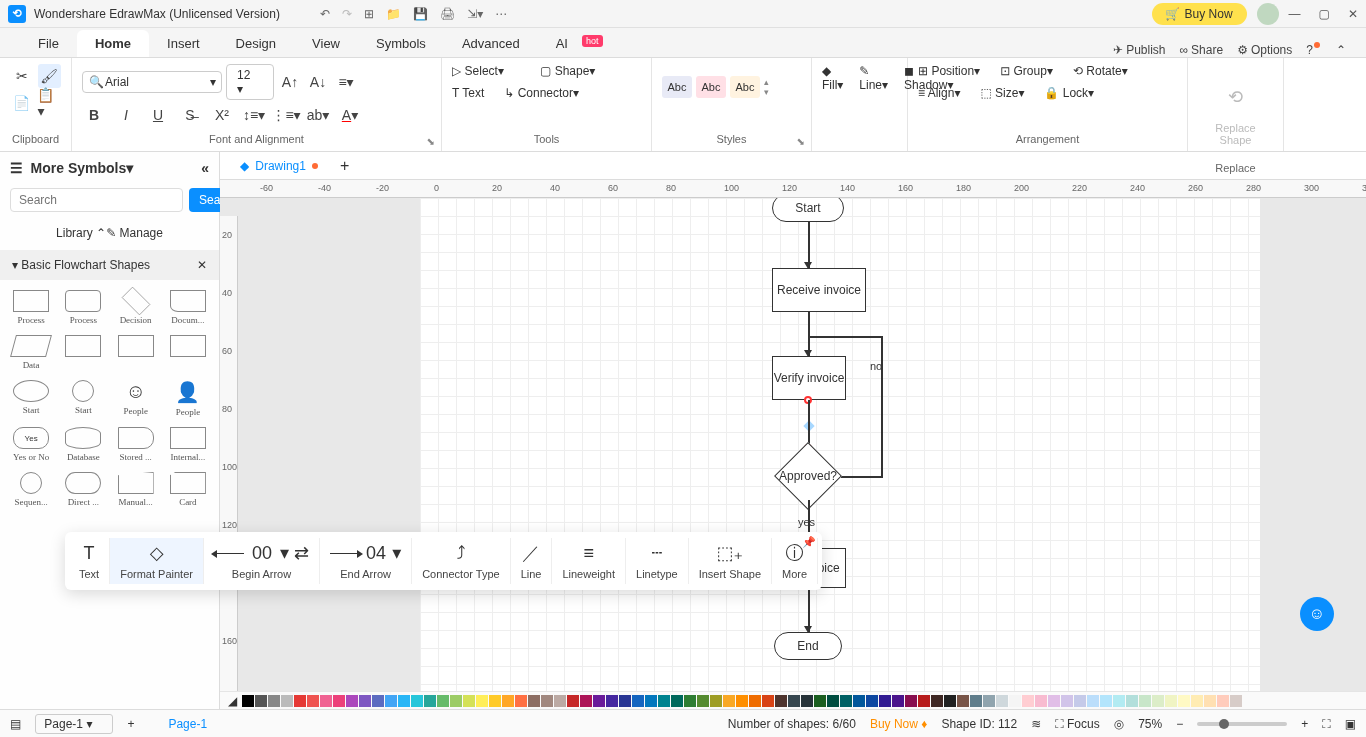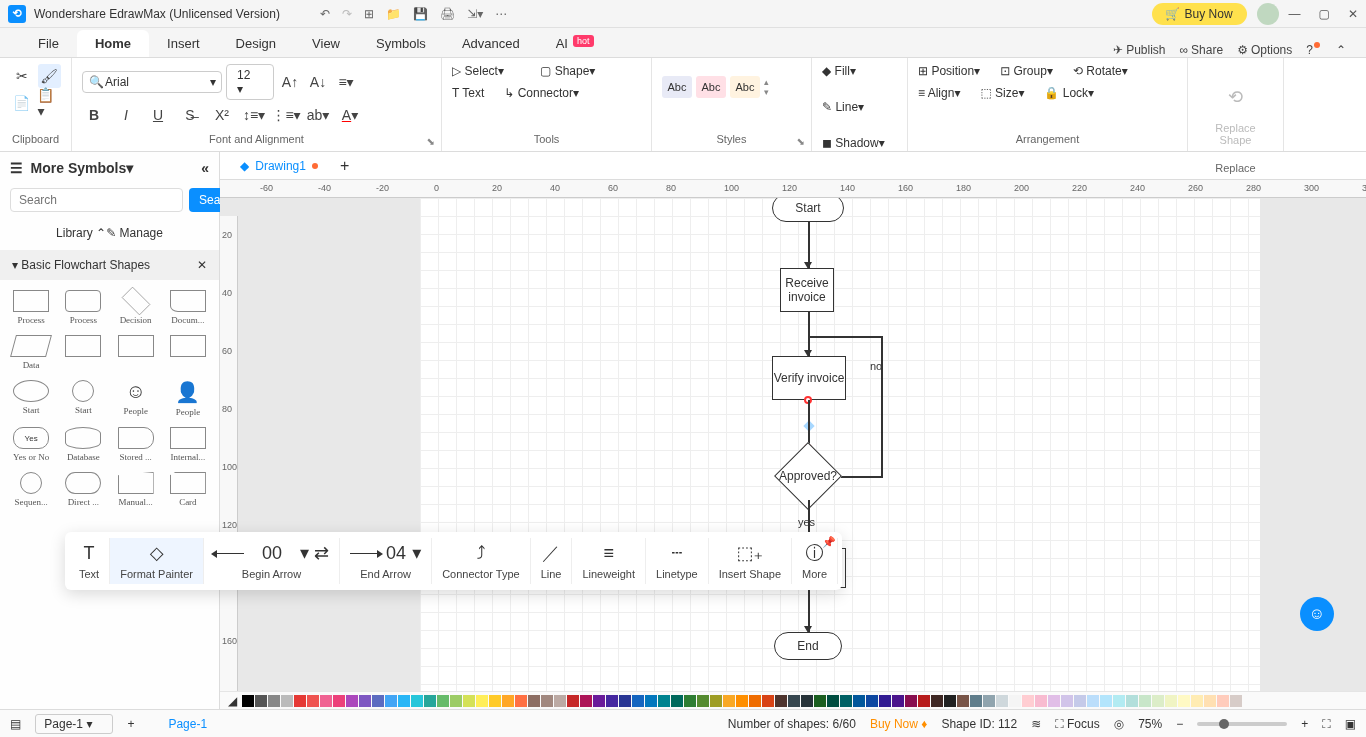--- a/index.html
+++ b/index.html
@@ -13,21 +13,21 @@
 .titlebar .qat span { cursor: pointer; }
 .titlebar .spacer { flex: 1; }
 .buy { background: #ffe14d; border-radius: 14px; padding: 4px 14px; font-size: 12px; display: flex; align-items: center; gap: 4px; }
 .avatar { width: 22px; height: 22px; border-radius: 50%; background: #c0d8c0; margin: 0 10px; }
 .winbtn { display: flex; gap: 18px; color: #555; }
 
 
 .menutabs { height: 30px; display: flex; align-items: flex-end; background: #f5f5f5; padding-left: 20px; border-bottom: 1px solid #dcdcdc; }
 .menutabs .tab { padding: 6px 18px; font-size: 13px; cursor: pointer; position: relative; }
 .menutabs .tab.active { background: #fff; border-radius: 6px 6px 0 0; font-weight: 600; }
-.menutabs .hot { background: #ff3b6b; color:#fff; font-size:9px; padding:1px 4px; border-radius:3px; margin-left:5px; position:relative; top:-4px; }
+.menutabs .hot { background: #ff3b6b; color:#fff; font-size:9px; padding:1px 4px; border-radius:3px; margin-left:14px; position:relative; top:-4px; }
 .menutabs .right { margin-left: auto; display: flex; gap: 14px; padding-right: 20px; font-size: 12px; color:#444; }
 .menutabs .right span { display:flex; align-items:center; gap:3px; }
 .bell { width:6px; height:6px; background:#ff6b35; border-radius:50%; position:relative; top:-5px; left:-2px; }
 
 
 .ribbon { height: 94px; background: #fff; display: flex; border-bottom: 1px solid #dcdcdc; }
 .rgroup { border-right: 1px solid #e5e5e5; padding: 6px 10px; display: flex; flex-direction: column; justify-content: space-between; }
 .rgroup .label { font-size: 11px; color: #666; text-align: center; margin-top: 2px; }
 .rgroup .row { display: flex; gap: 4px; align-items: center; margin-bottom: 3px; }
 .rbtn { width: 24px; height: 24px; display: flex; align-items: center; justify-content: center; border-radius: 3px; cursor: pointer; font-size: 14px; color:#444; }
@@ -214,21 +214,21 @@
         </div>
       <div style="display:flex;flex-direction:column; font-size:9px; color:#888">
           <span>▴</span>
           <span>▾</span>
         </div>
     </div>
     <div class="label">Styles</div>
     <span class="dlg">⬊</span>
   </div>
   <div class="rgroup" style="width:96px">
-    <div style="display:flex;flex-direction:column;gap:22px">
+    <div style="display:flex;flex-direction:row;gap:16px">
       <span>◆ <span>Fill</span>▾</span>
       <span>✎ <span>Line</span>▾</span>
       <span>◼ <span>Shadow</span>▾</span>
     </div>
     <div></div>
   </div>
   <div class="rgroup" style="width:280px">
     <div>
       <div class="row" style="gap:20px">
         <span>⊞ <span>Position</span>▾</span>
@@ -400,21 +400,21 @@
           <span style="top: 420px;">160</span>
         </div>
       <div class="page">
 
         <div class="node terminator" style="left:352px;top:-4px;width:72px;height:28px">
             <span>Start</span>
           </div>
         <div class="connector-v" style="left:388px;top:24px;height:46px"></div>
         <div class="arrowhead" style="left:384px;top:64px"></div>
 
-        <div class="node" style="left:360px;top:70px;width:54px;height:44px;line-height:1.2">
+        <div class="node" style="left:352px;top:70px;width:94px;height:44px;line-height:1.2">
             <span>Receive invoice</span>
           </div>
         <div class="connector-v" style="left:388px;top:114px;height:44px"></div>
         <div class="arrowhead" style="left:384px;top:152px"></div>
 
         <div class="connector-h" style="left:390px;top:138px;width:72px"></div>
         <div class="connector-v" style="left:461px;top:138px;height:140px"></div>
         <div class="connector-h" style="left:421px;top:278px;width:42px"></div>
         <span style="position:absolute;left:450px;top:162px;font-size:11px">no</span>
 
@@ -530,21 +530,21 @@
   <div class="floattb">
     <div class="ftcell">
         <div class="ic">T</div>
         <div class="tl">Text</div>
       </div>
     <div class="ftcell" style="background:#eef5ff">
         <div class="ic">◇</div>
         <div class="tl" style="white-space:normal;text-align:center;line-height:1.1">Format Painter</div>
       </div>
     <div class="ftcell">
-        <div class="ic" style="gap:18px"><div class="arrowline" style="transform:scaleX(-1)"></div> <span>00</span>▾ ⇄</div>
+        <div class="ic" style="gap:8px"><div class="arrowline" style="transform:scaleX(-1)"></div> <span>00</span>▾ ⇄</div>
         <div class="tl">Begin Arrow</div>
       </div>
     <div class="ftcell">
         <div class="ic" style="gap:6px"><div class="arrowline"></div> <span>04</span>▾</div>
         <div class="tl">End Arrow</div>
       </div>
     <div class="ftcell">
         <div class="ic">⤴</div>
         <div class="tl" style="white-space:normal;text-align:center;line-height:1.1">Connector Type</div>
       </div>

